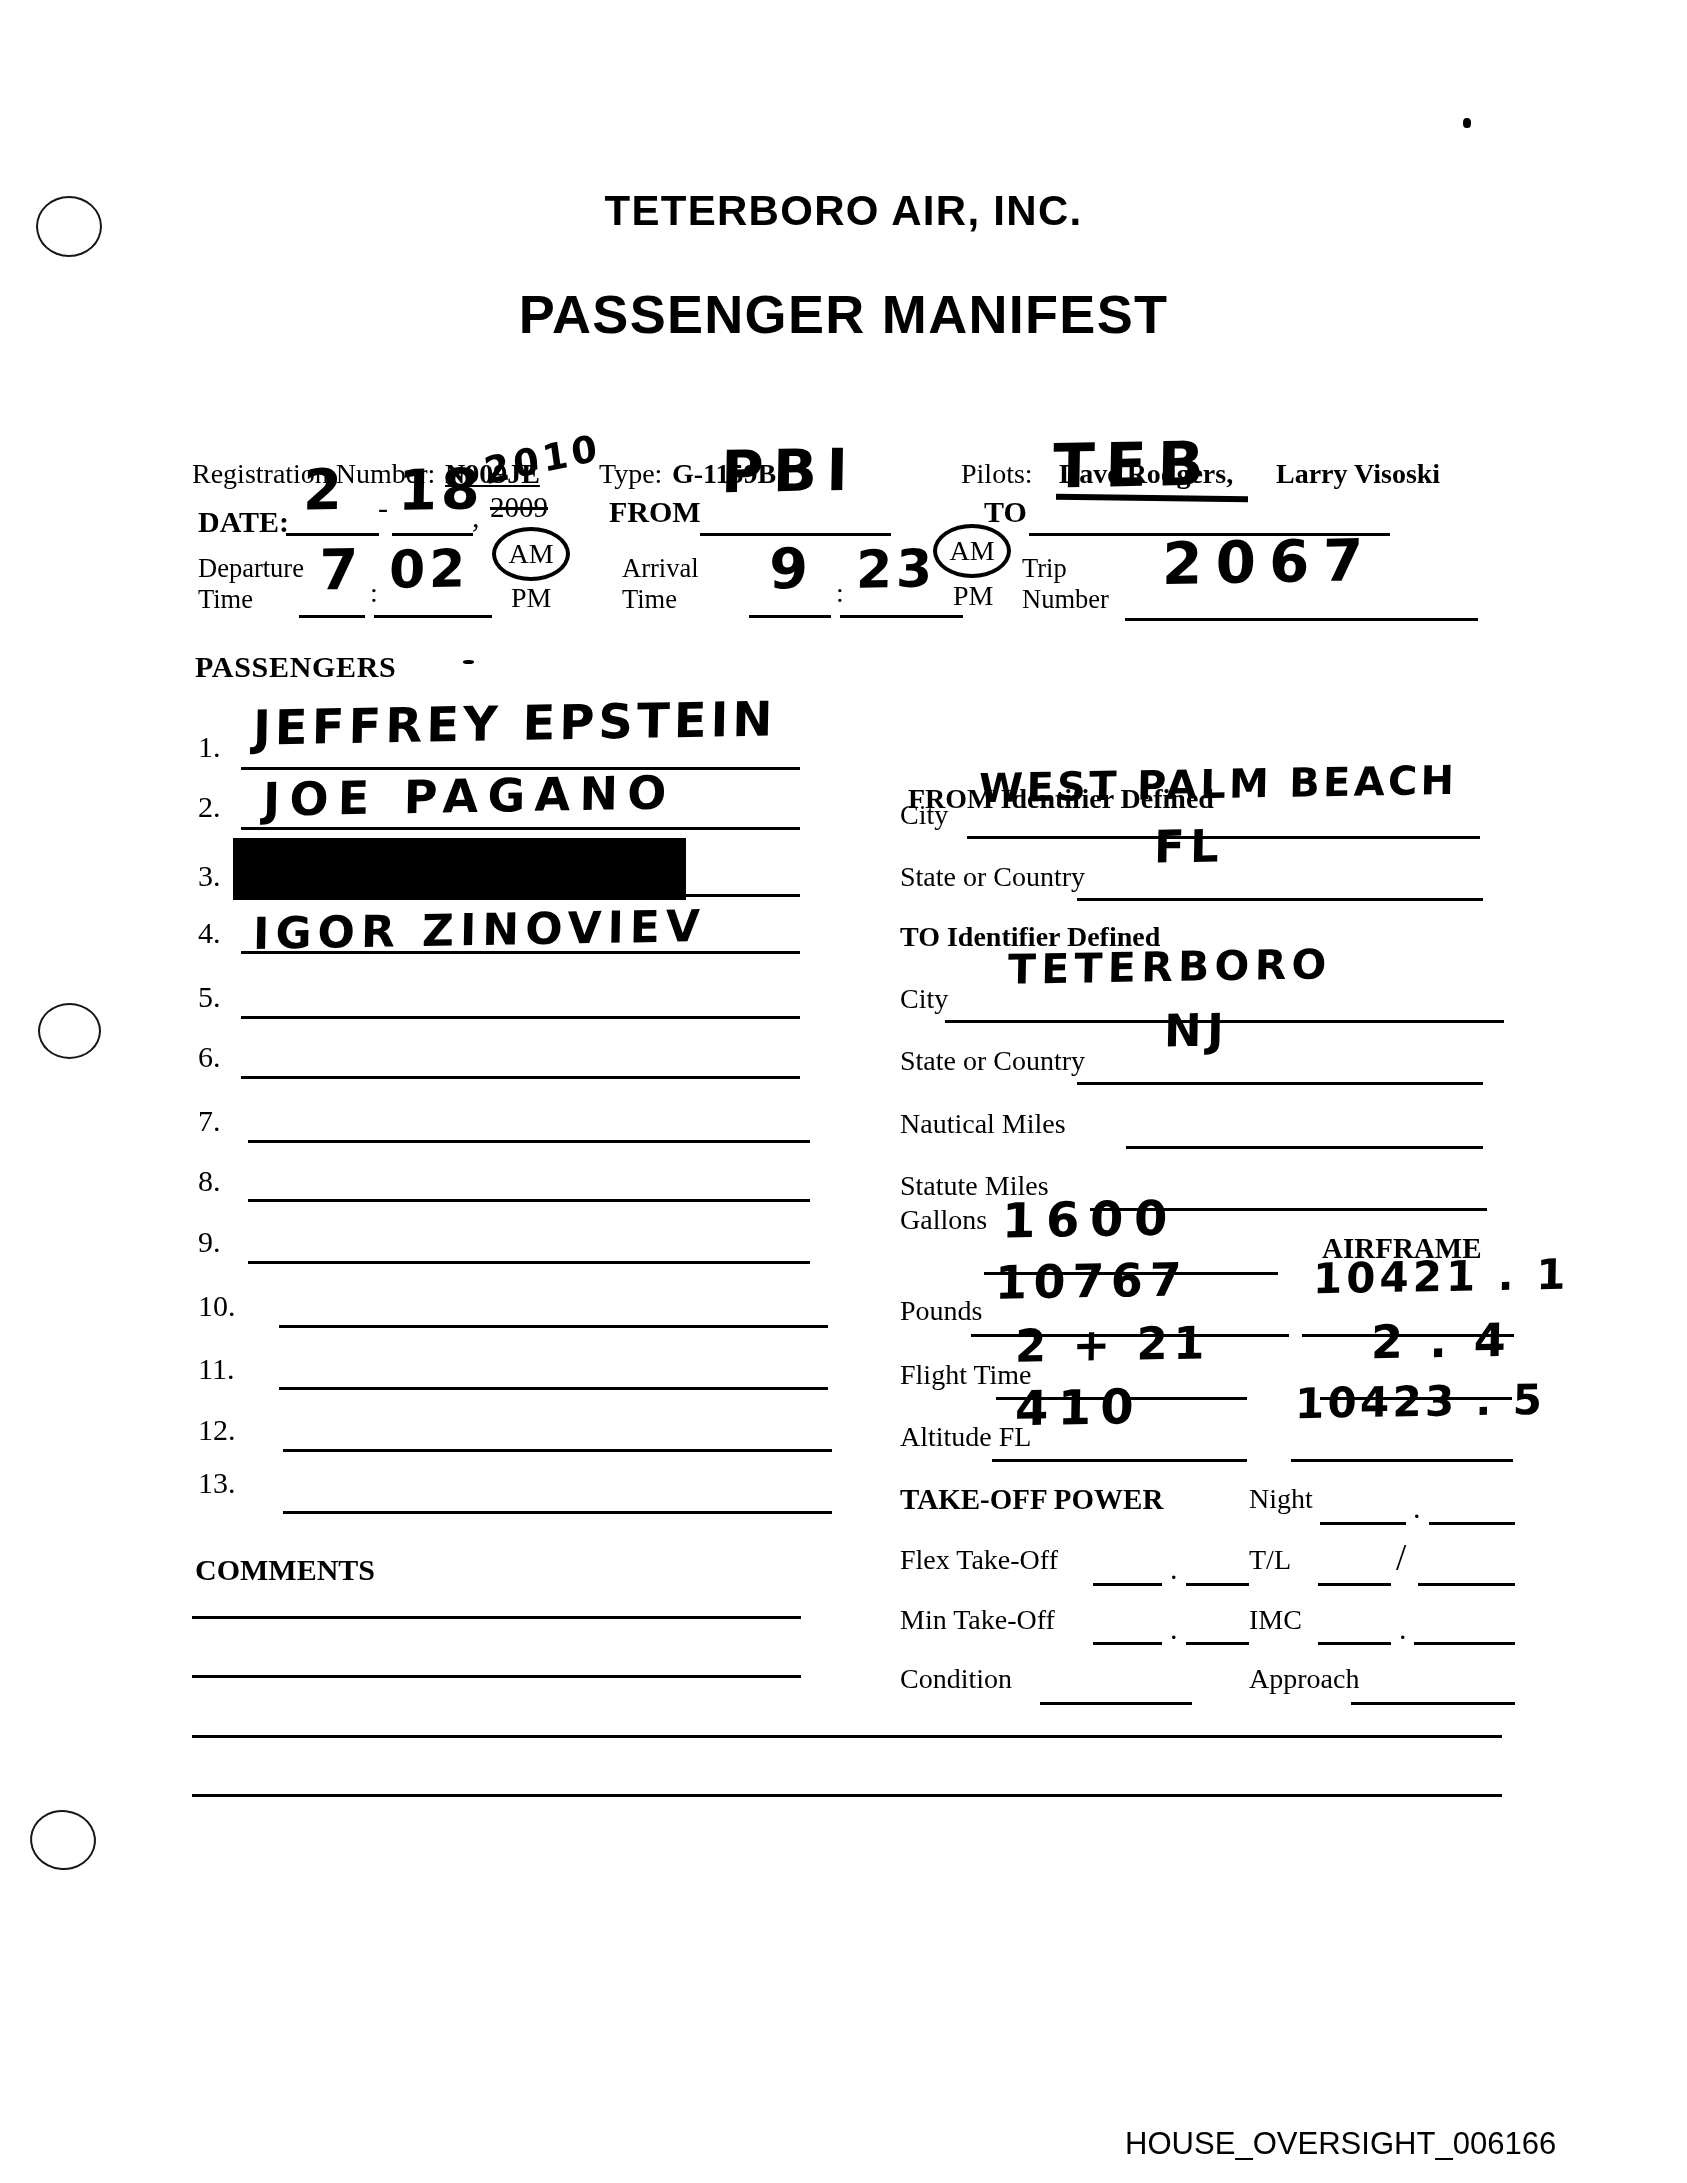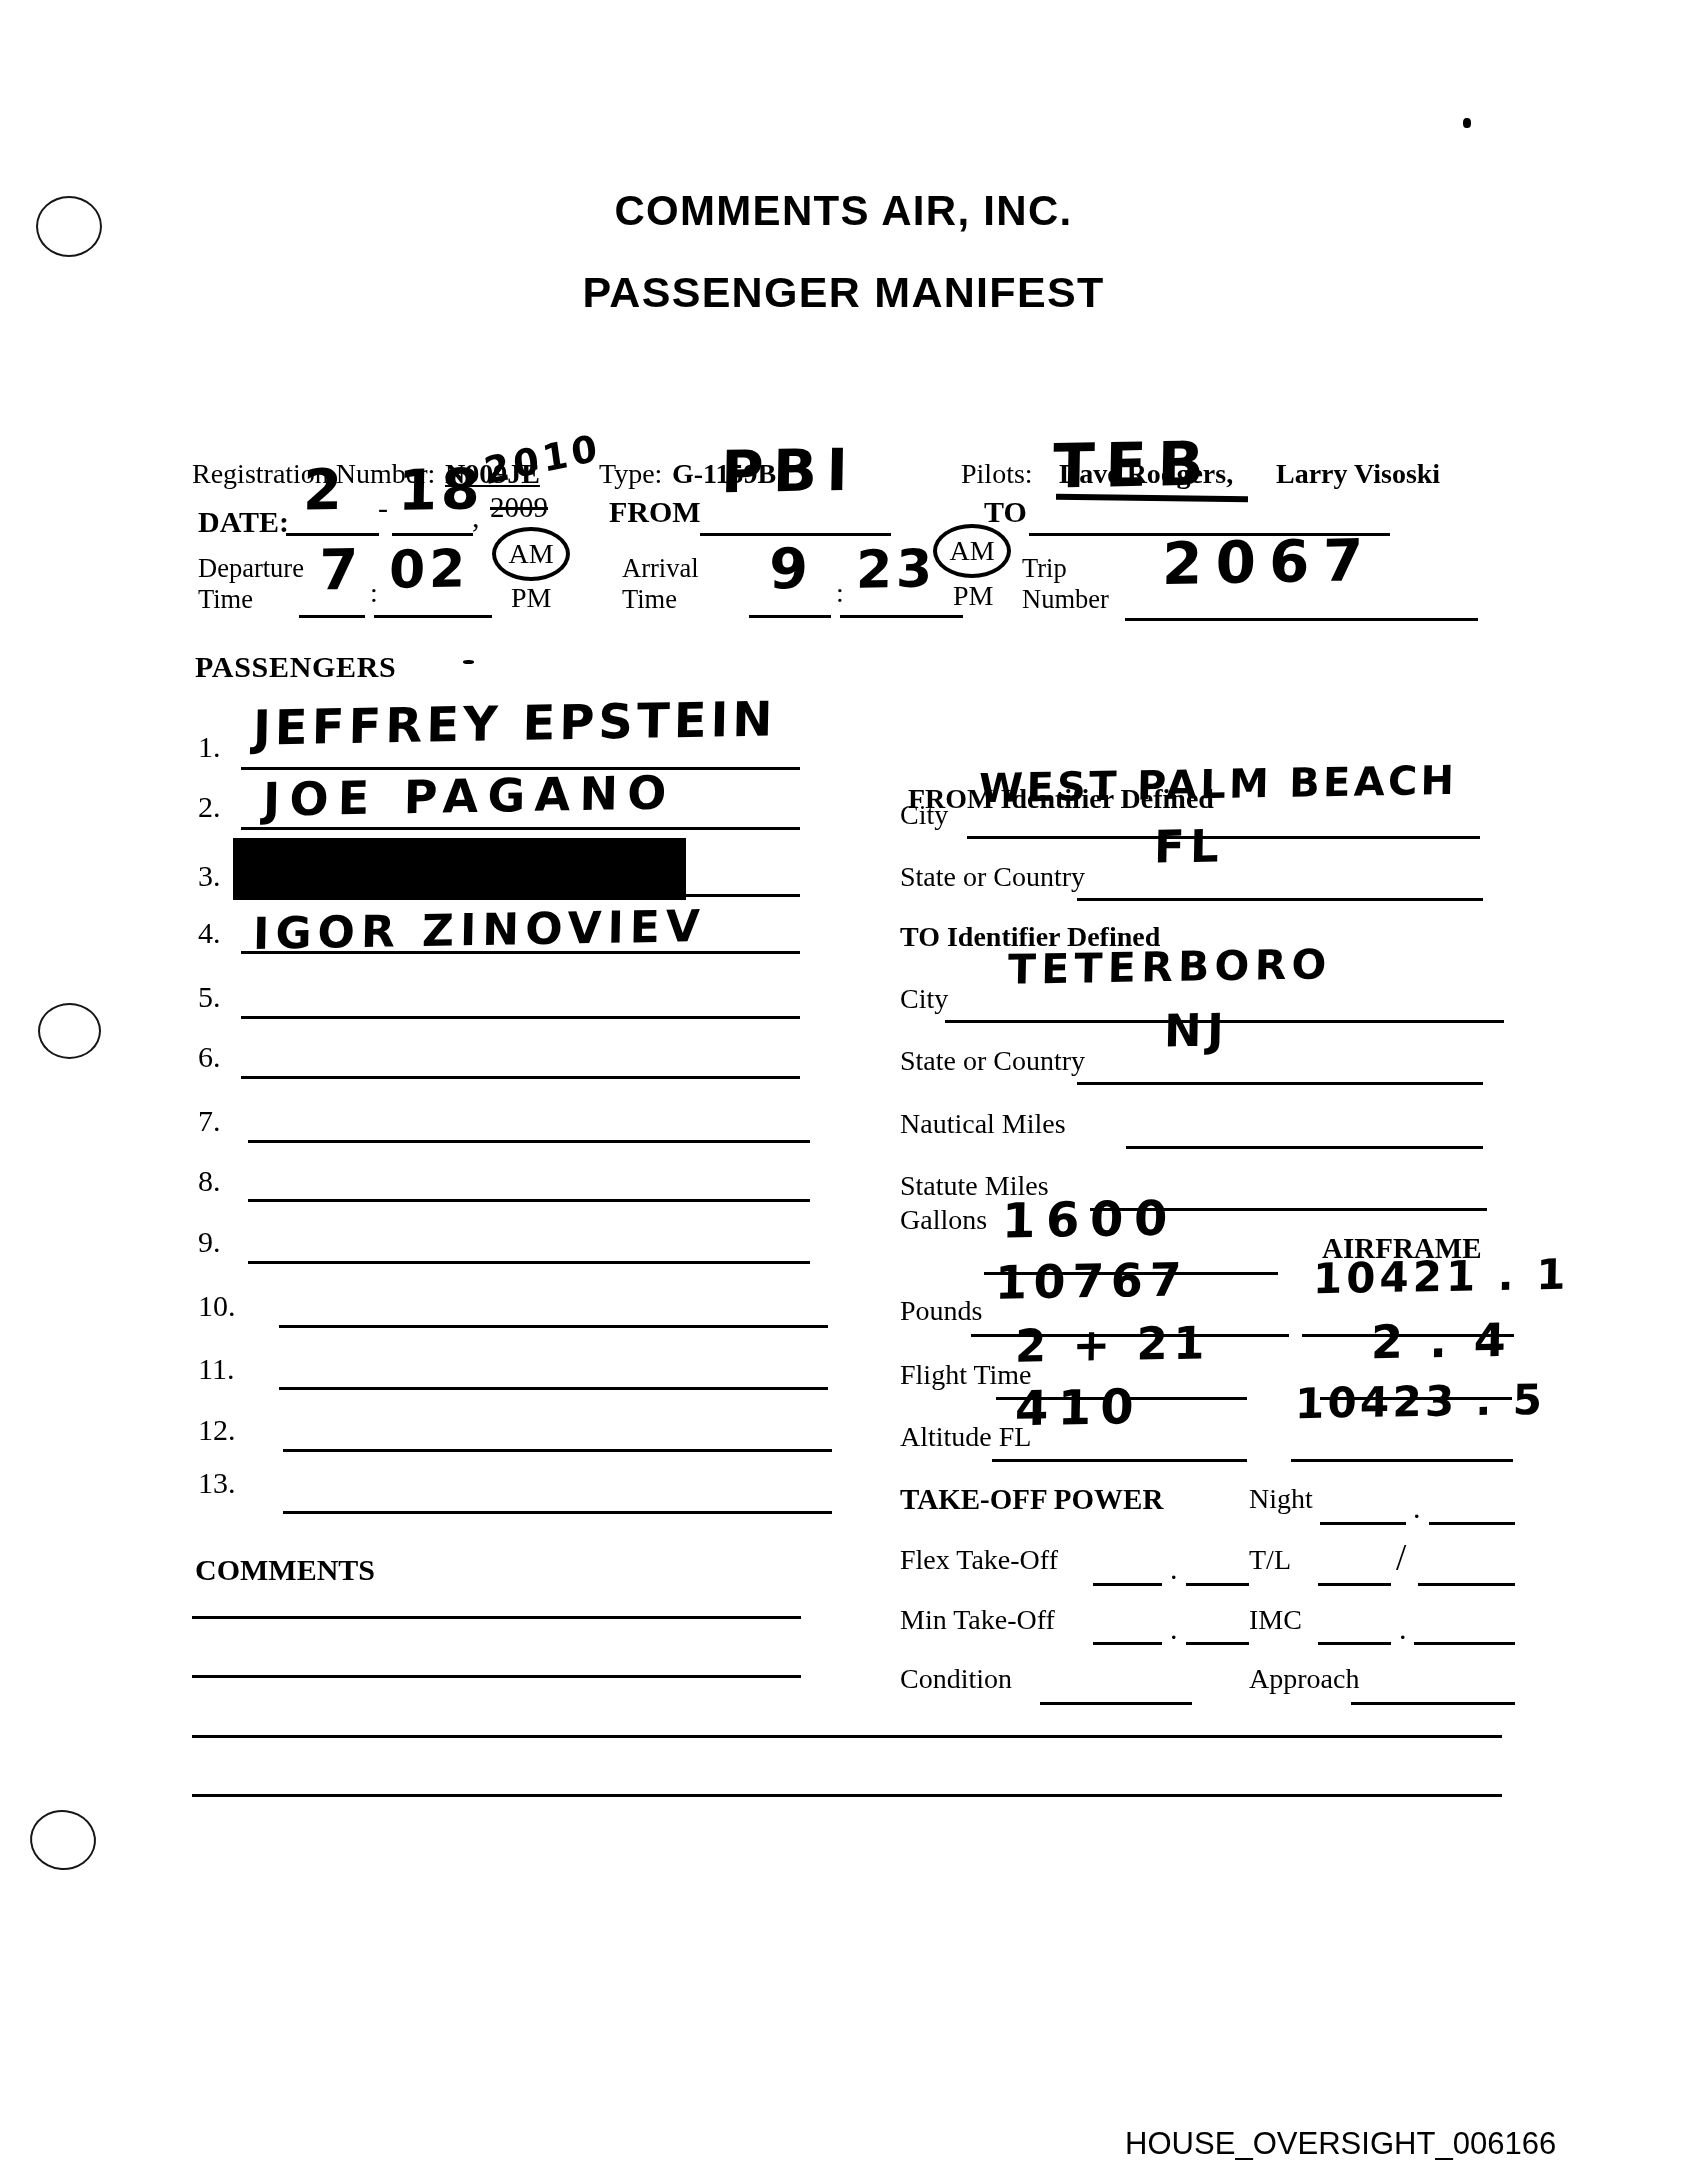--- a/index.html
+++ b/index.html
@@ -56,22 +56,22 @@
 
 <div id="page">
 
   <div class="hole" style="left:36px; top:196px; width:66px; height:61px;"></div>
   <div class="hole" style="left:38px; top:1003px; width:63px; height:56px;"></div>
   <div class="hole" style="left:30px; top:1810px; width:66px; height:60px; transform:rotate(6deg);"></div>
 
   <div class="speck" style="left:1463px; top:118px; width:8px; height:10px;"></div>
   <div class="speck" style="left:463px; top:660px; width:10.6px; height:4px;"></div>
 
-  <div class="abs center sans bold" style="top:187px; font-size:42px; letter-spacing:1.3px;">COMMENTS AIR, INC.</div>
-  <div class="abs center sans bold" style="top:268px; font-size:43px; letter-spacing:1.3px;">PASSENGER MANIFEST</div>
+  <div class="abs center sans bold" style="top:187px; font-size:42px; letter-spacing:1.3px;">TETERBORO AIR, INC.</div>
+  <div class="abs center sans bold" style="top:283px; font-size:54px; letter-spacing:1.3px;">PASSENGER MANIFEST</div>
 
   <span class="abs serif lbl42" style="left:192px; top:458px;">Registration Number:</span>
   <span class="abs serif lbl42 bold" style="left:445px; top:458px;text-decoration:underline;">N909JE</span>
   <span class="abs serif lbl42" style="left:599px; top:458px;">Type:</span>
   <span class="abs serif lbl42 bold" style="left:672px; top:458px;">G-1159B</span>
   <span class="abs serif lbl42" style="left:961px; top:458px;">Pilots:</span>
   <span class="abs serif lbl42 bold" style="left:1059px; top:458px;">Dave Rodgers,</span>
   <div class="line thick" style="left:1056px; top:495px; width:192px; transform:rotate(0.8deg);"></div>
   <span class="abs serif lbl42 bold" style="left:1276px; top:458px;">Larry Visoski</span>
 

